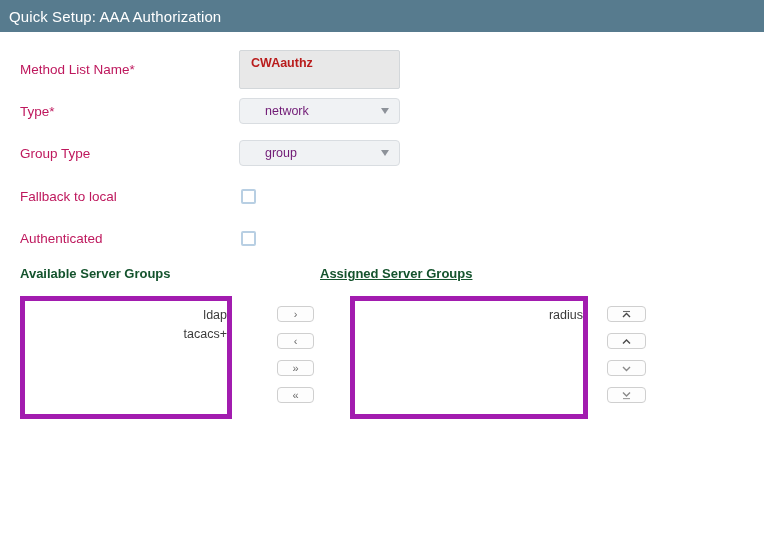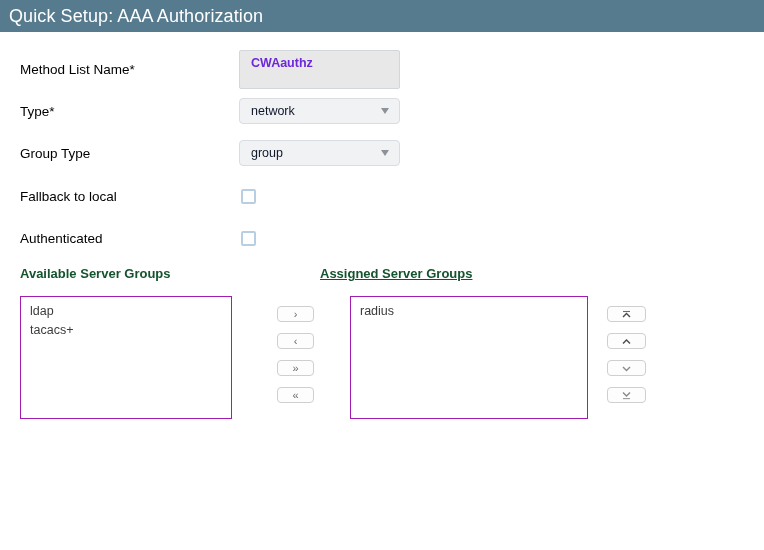--- a/index.html
+++ b/index.html
@@ -21,21 +21,21 @@
     left: 0;
     top: 0;
     width: 764px;
     height: 32px;
     background: #577b8e;
     display: flex;
     align-items: center;
   }
   .titlebar-text {
     color: #ffffff;
-    font-size: 18px;
+    font-size: 15px;
     font-weight: 400;
     padding-left: 9px;
     letter-spacing: 0.1px;
   }
 
   
   .form {
     position: absolute;
     left: 0;
     top: 32px;
@@ -46,58 +46,58 @@
     left: 0;
     width: 764px;
     height: 42px;
     display: flex;
     align-items: center;
   }
   .form-label {
     position: absolute;
     left: 20px;
     font-size: 13.5px;
-    color: #000000;
+    color: #be185d;
     white-space: nowrap;
   }
   .field-col {
     position: absolute;
     left: 239px;
   }
 
   .text-input {
     box-sizing: border-box;
     width: 161px;
     height: 39px;
     background: #e8e8e8;
     border: 1px solid #d3d7da;
     border-radius: 2px;
     font-family: "Liberation Sans", sans-serif;
     font-size: 12.5px;
     font-weight: bold;
-    color: #6d28d9;
+    color: #b91c1c;
     padding: 0 0 12px 11px;
     outline: none;
   }
 
   .select-box {
     box-sizing: border-box;
     position: relative;
     width: 161px;
     height: 26px;
     background: #f0f2f4;
     border: 1px solid #d9dde1;
     border-radius: 4px;
     display: flex;
     align-items: center;
   }
   .select-value {
     font-size: 12.5px;
-    color: #0f172a;
-    padding-left: 11px;
+    color: #701a75;
+    padding-left: 25px;
   }
   .select-arrow {
     position: absolute;
     right: 10px;
     top: 50%;
     transform: translateY(-50%);
     width: 0;
     height: 0;
     border-left: 4.5px solid transparent;
     border-right: 4.5px solid transparent;
@@ -124,23 +124,24 @@
     position: absolute;
     font-size: 13px;
     font-weight: bold;
     color: #14532d;
     white-space: nowrap;
   }
   .listbox {
     position: absolute;
     box-sizing: border-box;
     background: #ffffff;
-    border: 1px solid #a21caf;
+    border: 5px solid #a21caf;
     overflow: hidden;
     padding: 6px 0 0 0;
+    text-align: right;
   }
   .list-item {
     font-size: 12.5px;
     color: #3b3b3b;
     padding: 0 0 2px 9px;
     line-height: 17px;
     white-space: nowrap;
   }
 
   .btn-col {

